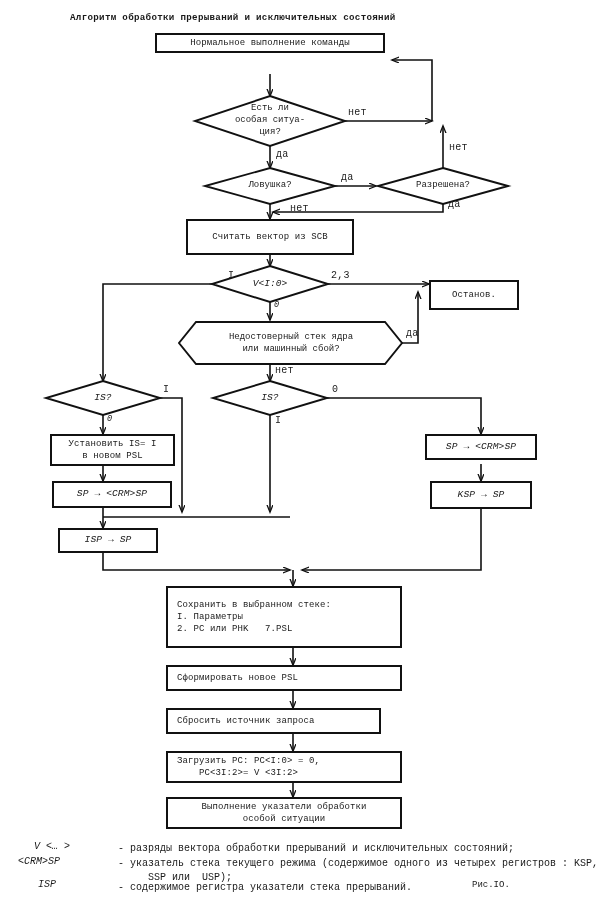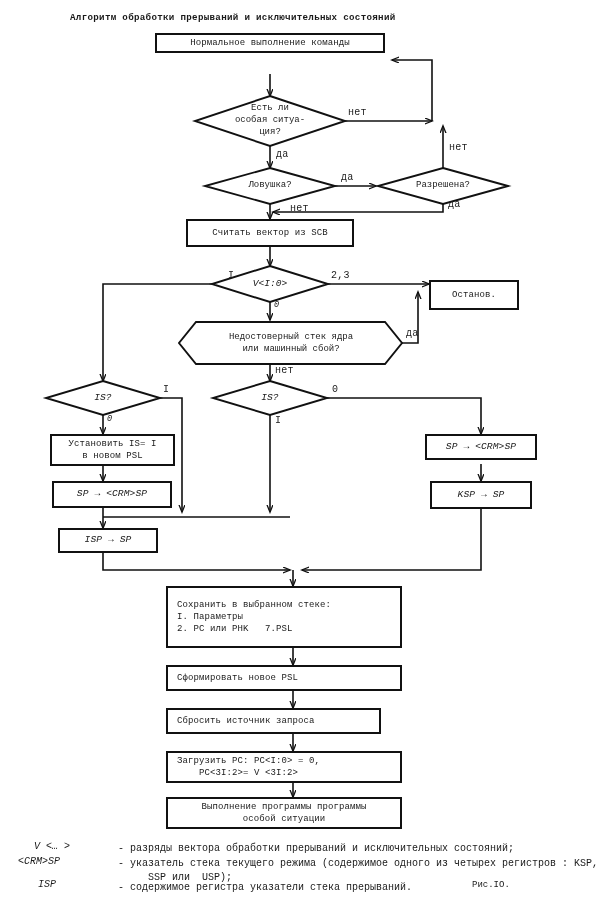--- a/index.html
+++ b/index.html
@@ -177,21 +177,21 @@
     <line x1="293" y1="783" x2="293" y2="797" marker-end="url(#ah)"></line>
   </g>
 </svg>
 
 <div class="title">Алгоритм обработки прерываний и исключительных состояний</div>
 
 <div class="node box" style="left:155px; top:33px; width:230px; height:20px;">
   <span>Нормальное выполнение команды</span>
 </div>
 
-<div class="node box" style="left:186px; top:219px; width:168px; height:28px;">
+<div class="node box" style="left:186px; top:219px; width:168px; height:36px;">
   <span>Считать вектор из SCB</span>
 </div>
 
 <div class="node box" style="left:429px; top:268px; width:90px; height:30px;margin-top:12px;">
   <span>Останов.</span>
 </div>
 
 <div class="node box" style="left:50px; top:434px; width:125px; height:32px;">
   <span class="pre" style="text-align:center">Установить IS= I
 в новом PSL</span>
@@ -226,21 +226,21 @@
 <div class="node box left-align" style="left:166px; top:708px; width:215px; height:26px;">
   <span>Сбросить источник запроса</span>
 </div>
 
 <div class="node box left-align" style="left:166px; top:751px; width:236px; height:32px;">
   <span class="pre">Загрузить PC: PC&lt;I:0&gt; = 0,
     PC&lt;3I:2&gt;= V &lt;3I:2&gt;</span>
 </div>
 
 <div class="node box" style="left:166px; top:797px; width:236px; height:32px;">
-  <span class="pre" style="text-align:center">Выполнение программы программы
+  <span class="pre" style="text-align:center">Выполнение указатели обработки
 особой ситуации</span>
 </div>
 
 <div class="diamond-label" style="left:213px; top:101px; width:114px; height:40px;">
   <span class="pre">Есть ли
 особая ситуа-
 ция?</span>
 </div>
 
 <div class="diamond-label" style="left:218px; top:178px; width:104px; height:16px;">

